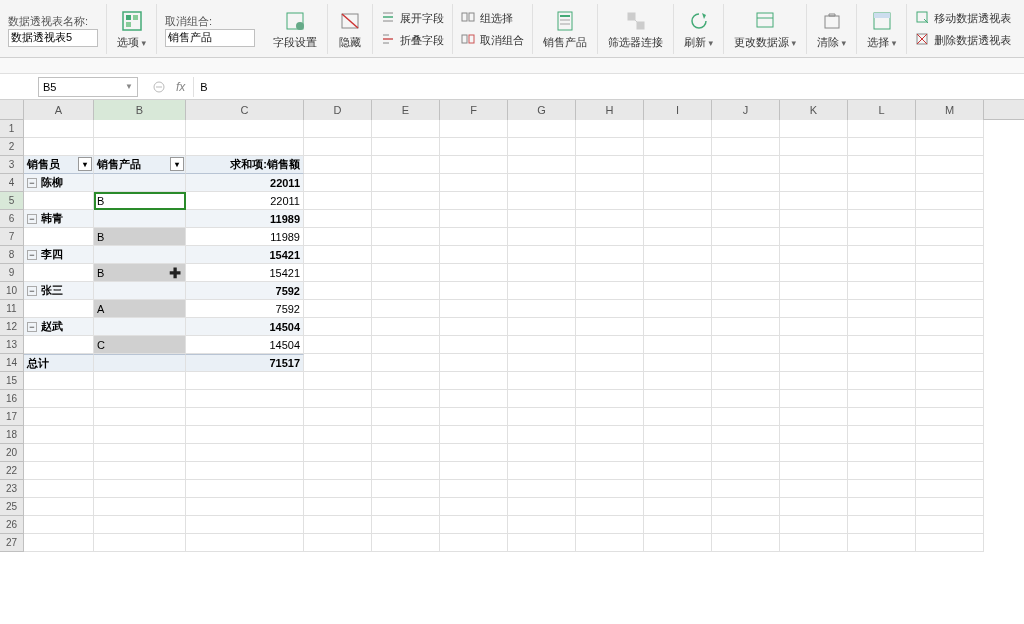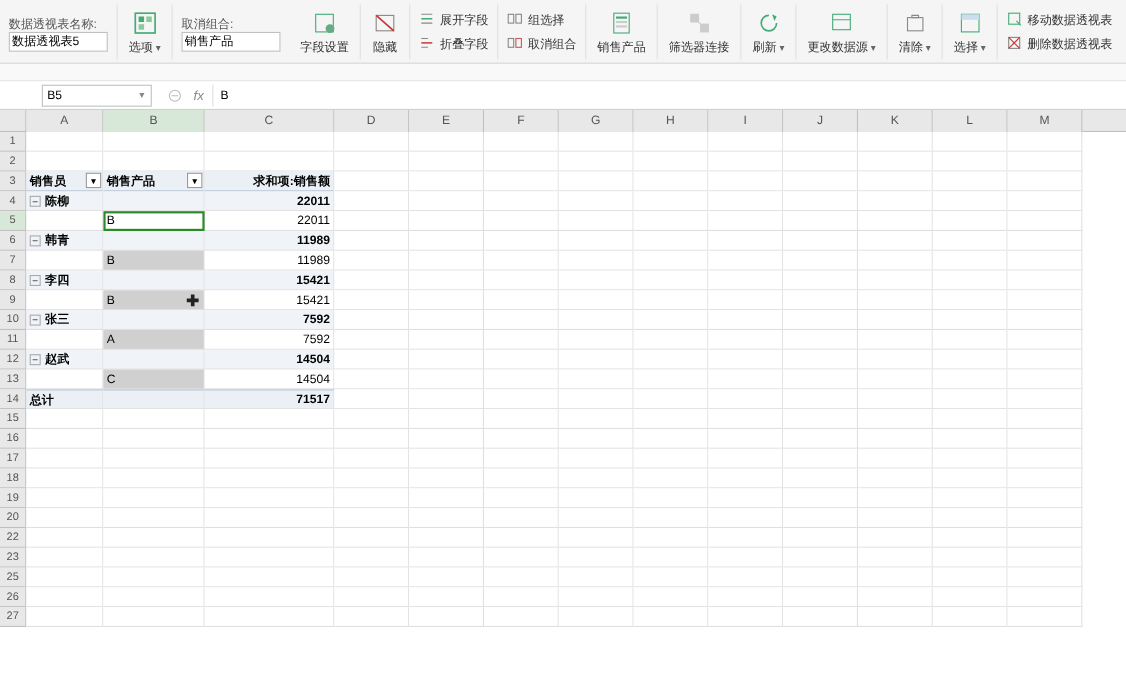--- a/index.html
+++ b/index.html
@@ -630,36 +630,20 @@
         <div class="cell" style="width: 68px;"></div>
         <div class="cell" style="width: 68px;"></div>
         <div class="cell" style="width: 68px;"></div>
         <div class="cell" style="width: 68px;"></div>
         <div class="cell" style="width: 68px;"></div>
         <div class="cell" style="width: 68px;"></div>
         <div class="cell" style="width: 68px;"></div>
         <div class="cell" style="width: 68px;"></div>
       </div>
       <div class="row">
-        <div class="row-h">19</div>
-        <div class="cell" style="width: 70px;"></div>
-        <div class="cell" style="width: 92px;"></div>
-        <div class="cell" style="width: 118px;"></div>
-        <div class="cell" style="width: 68px;"></div>
-        <div class="cell" style="width: 68px;"></div>
-        <div class="cell" style="width: 68px;"></div>
-        <div class="cell" style="width: 68px;"></div>
-        <div class="cell" style="width: 68px;"></div>
-        <div class="cell" style="width: 68px;"></div>
-        <div class="cell" style="width: 68px;"></div>
-        <div class="cell" style="width: 68px;"></div>
-        <div class="cell" style="width: 68px;"></div>
-        <div class="cell" style="width: 68px;"></div>
-      </div>
-      <div class="row">
         <div class="row-h">20</div>
         <div class="cell" style="width: 70px;"></div>
         <div class="cell" style="width: 92px;"></div>
         <div class="cell" style="width: 118px;"></div>
         <div class="cell" style="width: 68px;"></div>
         <div class="cell" style="width: 68px;"></div>
         <div class="cell" style="width: 68px;"></div>
         <div class="cell" style="width: 68px;"></div>
         <div class="cell" style="width: 68px;"></div>
         <div class="cell" style="width: 68px;"></div>

